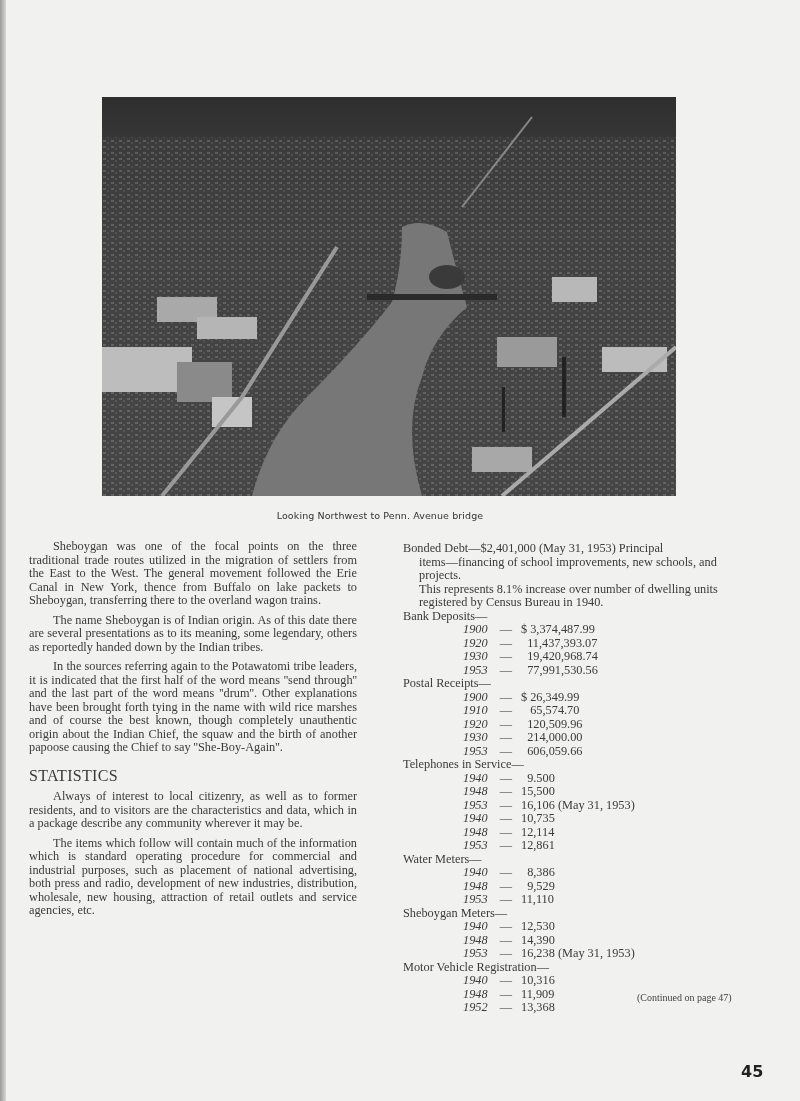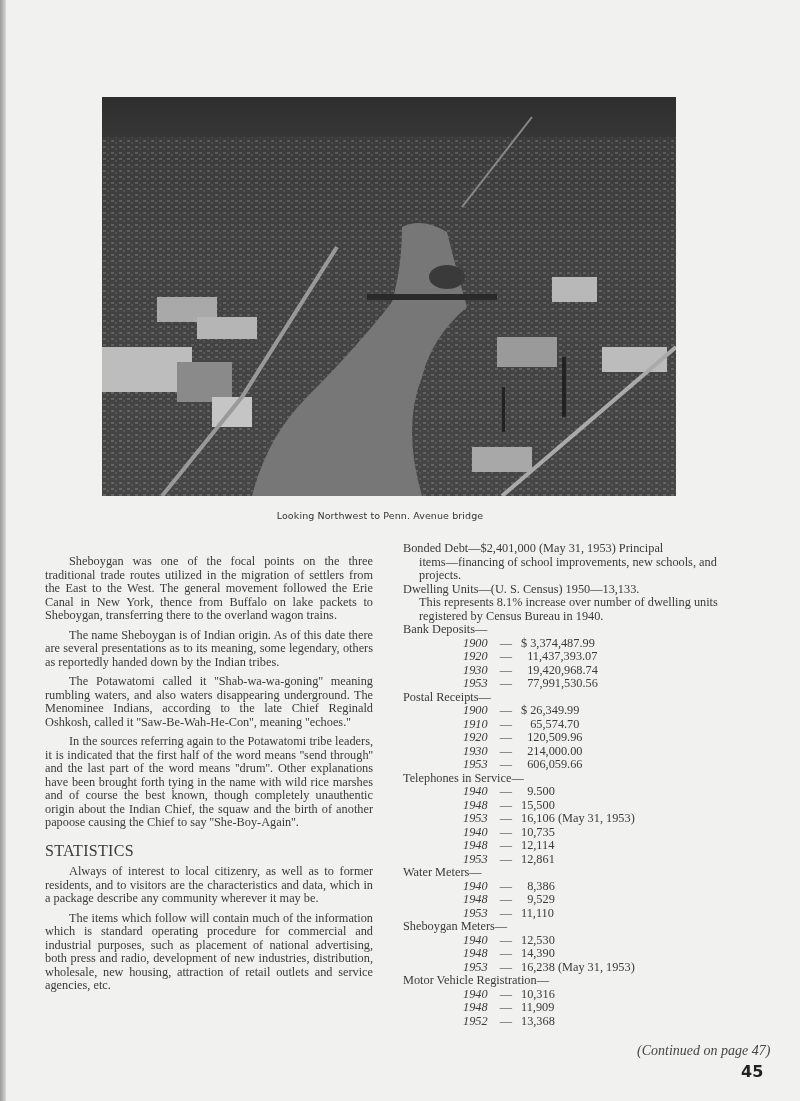--- a/index.html
+++ b/index.html
@@ -17,38 +17,38 @@
     position: absolute; left: 102px; top: 97px; width: 574px; height: 399px;
     background: #3c3c3c; overflow: hidden;
   }
   .photo svg { display: block; width: 100%; height: 100%; }
   .caption {
     position: absolute; left: 0; width: 760px; top: 510px; text-align: center;
     font-family: "DejaVu Sans", sans-serif; font-size: 9.5px; color: #333;
     letter-spacing: 0.1px;
   }
   .col-left {
-    position: absolute; left: 45px; top: 540px; width: 328px;
-    font-size: 12.3px; line-height: 13.5px; text-align: justify; margin-top: 15px;
+    position: absolute; left: 29px; top: 540px; width: 328px;
+    font-size: 12.3px; line-height: 13.5px; text-align: justify;
   }
   .col-left p { margin: 0 0 6px 0; text-indent: 24px; }
   .heading { margin: 14px 0 8px 0; font-size: 16px; letter-spacing: 0.3px; }
   .col-right {
     position: absolute; left: 403px; top: 542px; width: 330px;
     font-size: 12.3px; line-height: 13.5px;
   }
   .entry-head { }
   .entry-body { padding-left: 16px; }
   .stat-row { display: flex; padding-left: 60px; }
   .stat-year { width: 28px; font-style: italic; }
   .stat-dash { width: 30px; text-align: center; color: #555; }
   .stat-val { white-space: pre; }
   .continued {
-    position: absolute; left: 637px; top: 1043px;
-    font-size: 14px; font-style: italic; color: #444;
+    position: absolute; left: 637px; top: 992px;
+    font-size: 10px; color: #444;
   }
   .page-number {
     position: absolute; left: 741px; top: 1062px;
     font-family: "DejaVu Sans", sans-serif; font-weight: bold; font-size: 16px; color: #222;
   }
 </style>
 </head>
 <body>
 
 <div class="page-edge"></div>
@@ -94,34 +94,32 @@
     <path d="M400 399 L574 250" stroke="#aaa" stroke-width="4" fill="none"></path>
     <path d="M430 20 L360 110" stroke="#888" stroke-width="2" fill="none"></path>
   </svg>
 </div>
 
 <div class="caption">Looking Northwest to Penn. Avenue bridge</div>
 
 <div class="col-left">
   <p>Sheboygan was one of the focal points on the three traditional trade routes utilized in the migration of settlers from the East to the West. The general movement followed the Erie Canal in New York, thence from Buffalo on lake packets to Sheboygan, transferring there to the overland wagon trains.</p>
   <p>The name Sheboygan is of Indian origin. As of this date there are several presentations as to its meaning, some legendary, others as reportedly handed down by the Indian tribes.</p>
-  <p>The Potawatomi called it ''Shab-wa-wa-goning'' meaning rumbling waters, and also waters disappearing underground. The Menominee Indians, according to the late Chief Reginald Oshkosh, called it ''Saw-Be-Wah-He-Con'', meaning ''echoes.''</p>
   <p>In the sources referring again to the Potawatomi tribe leaders, it is indicated that the first half of the word means ''send through'' and the last part of the word means ''drum''. Other explanations have been brought forth tying in the name with wild rice marshes and of course the best known, though completely unauthentic origin about the Indian Chief, the squaw and the birth of another papoose causing the Chief to say ''She-Boy-Again''.</p>
   <div class="heading">STATISTICS</div>
   <p>Always of interest to local citizenry, as well as to former residents, and to visitors are the characteristics and data, which in a package describe any community wherever it may be.</p>
   <p>The items which follow will contain much of the information which is standard operating procedure for commercial and industrial purposes, such as placement of national advertising, both press and radio, development of new industries, distribution, wholesale, new housing, attraction of retail outlets and service agencies, etc.</p>
 </div>
 
 <div class="col-right">
   <div>
     <div class="entry-head">Bonded Debt—$2,401,000 (May 31, 1953) Principal</div>
     <div class="entry-body">items—financing of school improvements, new schools, and projects.</div>
   </div>
   <div>
-    <div class="entry-head">Dwelling Units—(U. S. Census) 1950—13,133.</div>
     <div class="entry-body">This represents 8.1% increase over number of dwelling units registered by Census Bureau in 1940.</div>
   </div>
   <div id="stat-tables">
       <div>
         <div>Bank Deposits—</div>
         <div class="stat-row">
           <span class="stat-year">1900</span>
           <span class="stat-dash">—</span>
           <span class="stat-val">$ 3,374,487.99</span>
         </div>

